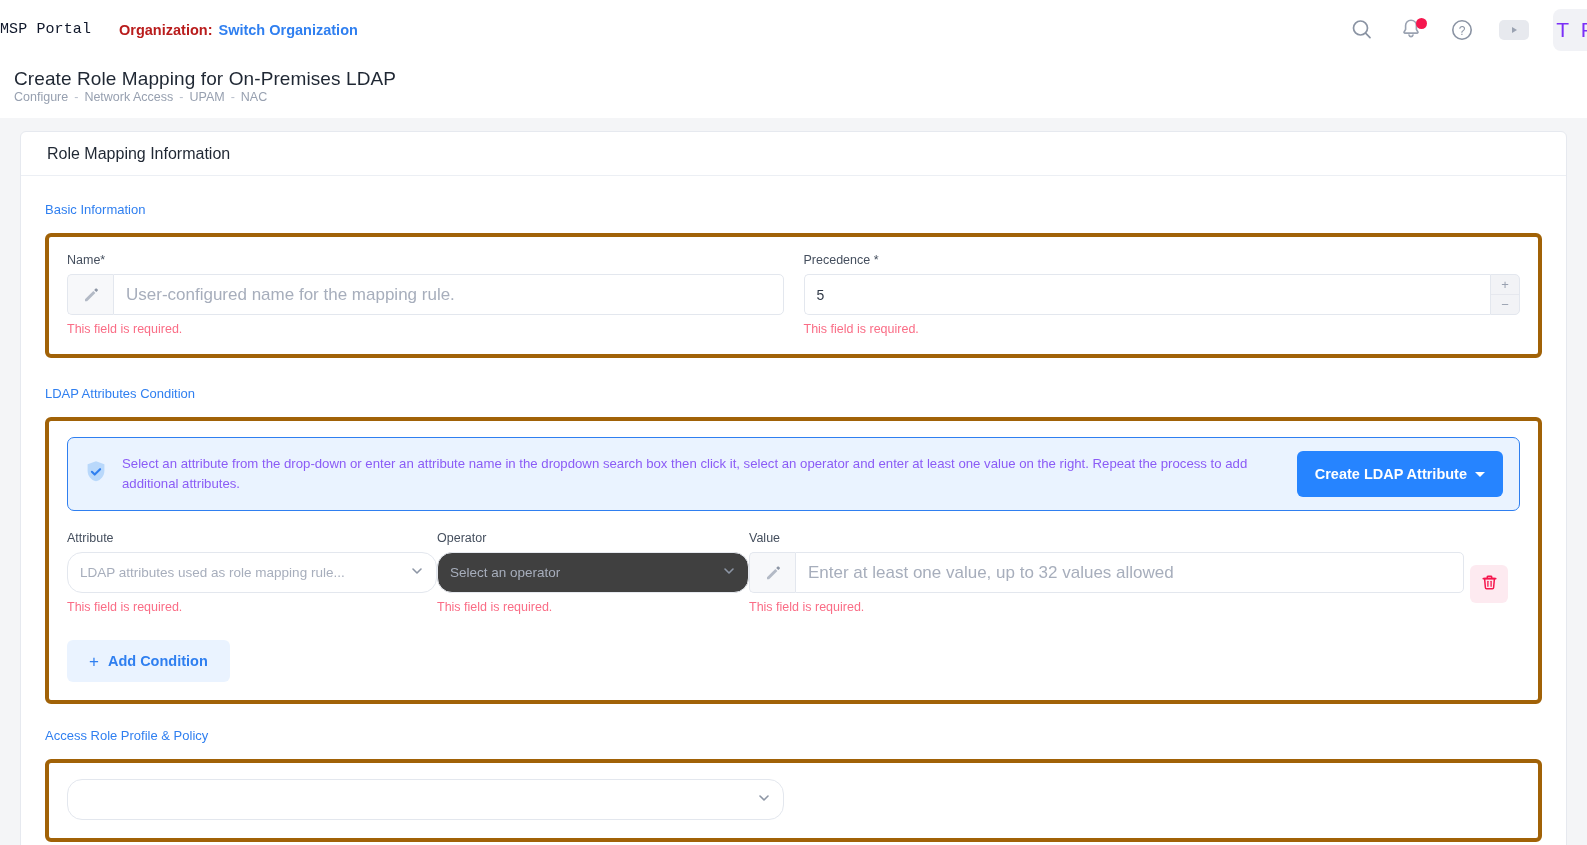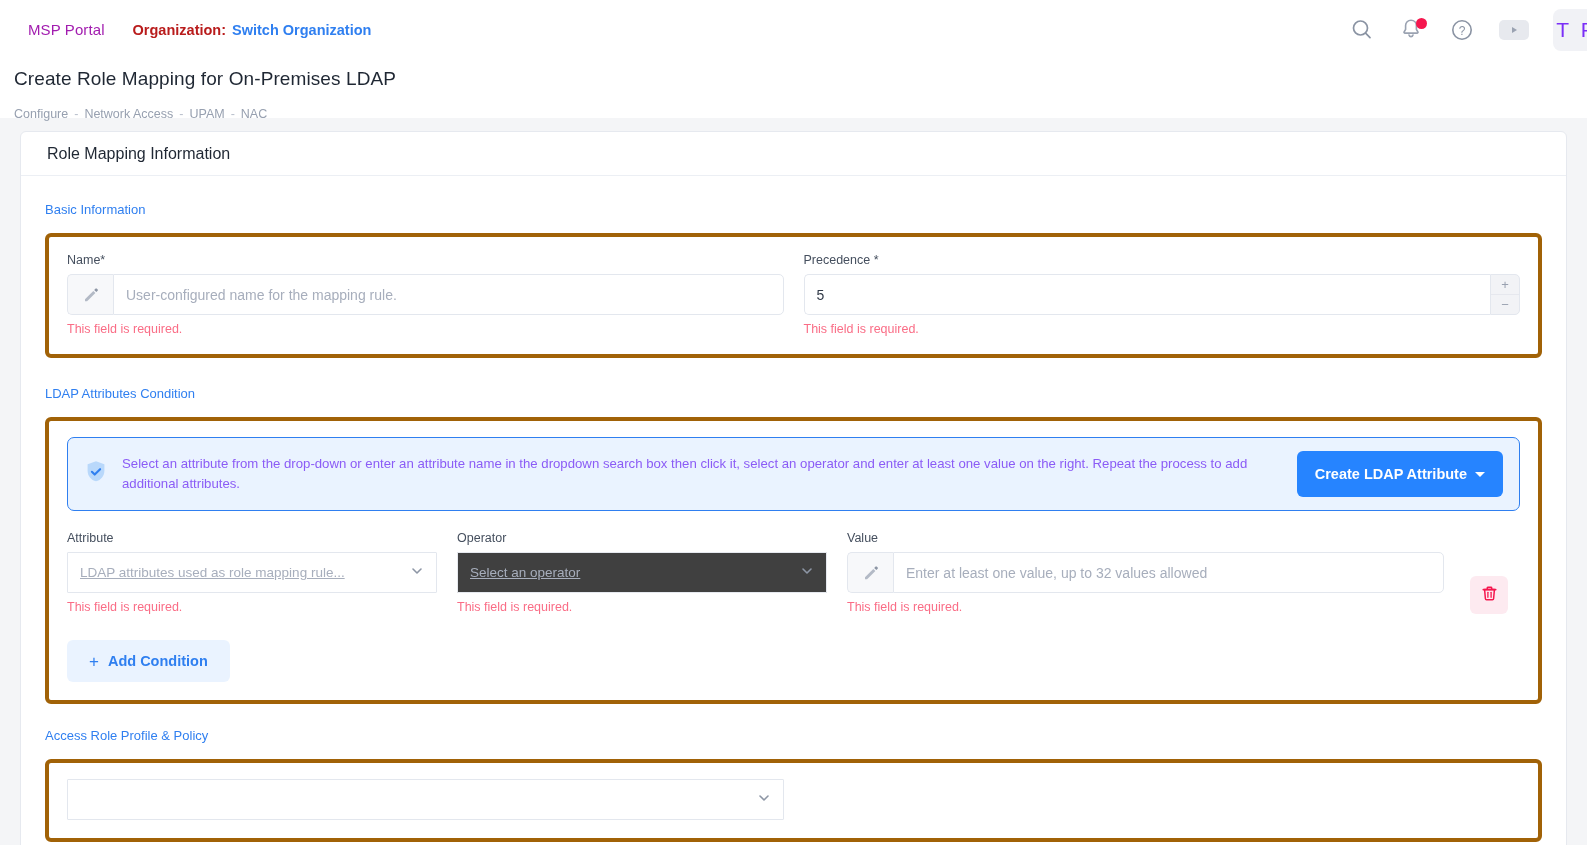--- a/index.html
+++ b/index.html
@@ -12,22 +12,23 @@
   body { position: relative; }
 
   
   .topbar {
     position: absolute; top: 0; left: 0; width: 1587px; height: 60px;
     background: #ffffff;
     display: flex; align-items: center;
     border-bottom: 1px dashed #d8dce3;
   }
   .brand {
-    margin-left: 28px; font-size: 15px; color: #a21caf; font-weight: 400;
+    font-size: 15px; color: #0f172a; font-weight: 400;
     letter-spacing: .1px;
+    font-family: Liberation Mono, monospace;
   }
   .org-wrap { margin-left: 28px; font-size: 14.5px; display: flex; align-items: center; gap: 6px; }
   .org-label { color: #b91c1c; font-weight: 700; }
   .org-link { color: #2f7ff0; font-weight: 700; cursor: pointer; }
   .topbar-right {
     margin-left: auto; display: flex; align-items: center; gap: 24px;
     padding-right: 0px;
   }
   .ic { width: 26px; height: 26px; position: relative; cursor: pointer; flex: none; }
   .ic svg { display: block; }
@@ -45,21 +46,21 @@
     color: #7b2ff7; font-size: 21px; letter-spacing: 3px; font-weight: 400;
     margin-right: -14px; cursor: pointer; flex: none;
   }
 
   
   .pagehead {
     position: absolute; top: 59px; left: 0; width: 1587px; height: 59px;
     background: #ffffff; padding: 9px 0 0 14px;
   }
   .page-title { font-size: 19px; color: #1f2733; font-weight: 400; letter-spacing: .1px; }
-  .crumbs { margin-top: 17px; font-size: 12.5px; color: #97a0b0; display: flex; gap: 6px; }
+  .crumbs { margin-top: 0; font-size: 12.5px; color: #97a0b0; display: flex; gap: 6px; }
   .crumbs span { cursor: default; }
   .crumb-sep { color: #b8bfcc; }
 
   
   .card {
     position: absolute; top: 131px; left: 20px; width: 1547px; height: 760px;
     background: #ffffff; border: 1px solid #e6e9ef; border-radius: 6px 6px 0 0;
     overflow: hidden;
   }
   .card-title {
@@ -83,21 +84,21 @@
   .col { flex: 1; min-width: 0; }
 
   
   .input-group { display: flex; height: 41px; }
   .input-prefix {
     width: 46px; background: #f7f8fa; border: 1px solid #e3e7ee; border-right: none;
     border-radius: 5px 0 0 5px; display: flex; align-items: center; justify-content: center;
   }
   .input-main {
     flex: 1; border: 1px solid #e3e7ee; border-radius: 0 5px 5px 0; background: #fff;
-    font-size: 14px; color: #2b3442; padding: 0 12px; outline: none;
+    font-size: 17px; color: #2b3442; padding: 0 12px; outline: none;
     font-family: "Liberation Sans", sans-serif;
   }
   .input-main::placeholder { color: #a7aebc; }
 
   
   .num-group { display: flex; height: 41px; }
   .num-input {
     flex: 1; border: 1px solid #e3e7ee; border-right: none; border-radius: 5px 0 0 5px;
     background: #fff; font-size: 14px; color: #313a48; padding: 0 12px; outline: none;
     font-family: "Liberation Sans", sans-serif;
@@ -128,31 +129,31 @@
     display: flex; align-items: center; gap: 8px; white-space: nowrap;
     font-family: "Liberation Sans", sans-serif;
   }
   .caret-dn {
     width: 0; height: 0; border-left: 5px solid transparent; border-right: 5px solid transparent;
     border-top: 5px solid #fff;
   }
 
   
   .sel {
-    height: 41px; border: 1px solid #e3e7ee; border-radius: 1px; background: #fff;
+    height: 41px; border: 1px solid #e3e7ee; border-radius: 15px; background: #fff;
     display: flex; align-items: center; padding: 0 12px; font-size: 13.5px; color: #a7aebc;
-    cursor: pointer; gap: 8px; text-decoration: underline;
+    cursor: pointer; gap: 8px;
   }
   .sel.disabled { background: #404040; border-color: #e6e9ef; }
   .sel-text { flex: 1; overflow: hidden; white-space: nowrap; text-overflow: ellipsis; }
   .chev { flex: none; }
 
-  .cond-row { display: flex; gap: 20px; align-items: flex-end; }
+  .cond-row { display: flex; align-items: center; }
   .cond-attr { width: 370px; flex: none; }
-  .cond-op   { width: 370px; flex: none; }
+  .cond-op   { width: 312px; flex: none; }
   .cond-val  { flex: 1; min-width: 0; }
   .cond-del  { width: 56px; flex: none; padding-top: 22px; }
 
   .del-btn {
     width: 38px; height: 38px; border-radius: 6px; background: #fdeaf0; border: none;
     display: flex; align-items: center; justify-content: center; cursor: pointer;
     margin-left: 6px;
   }
 
   .btn-soft {

